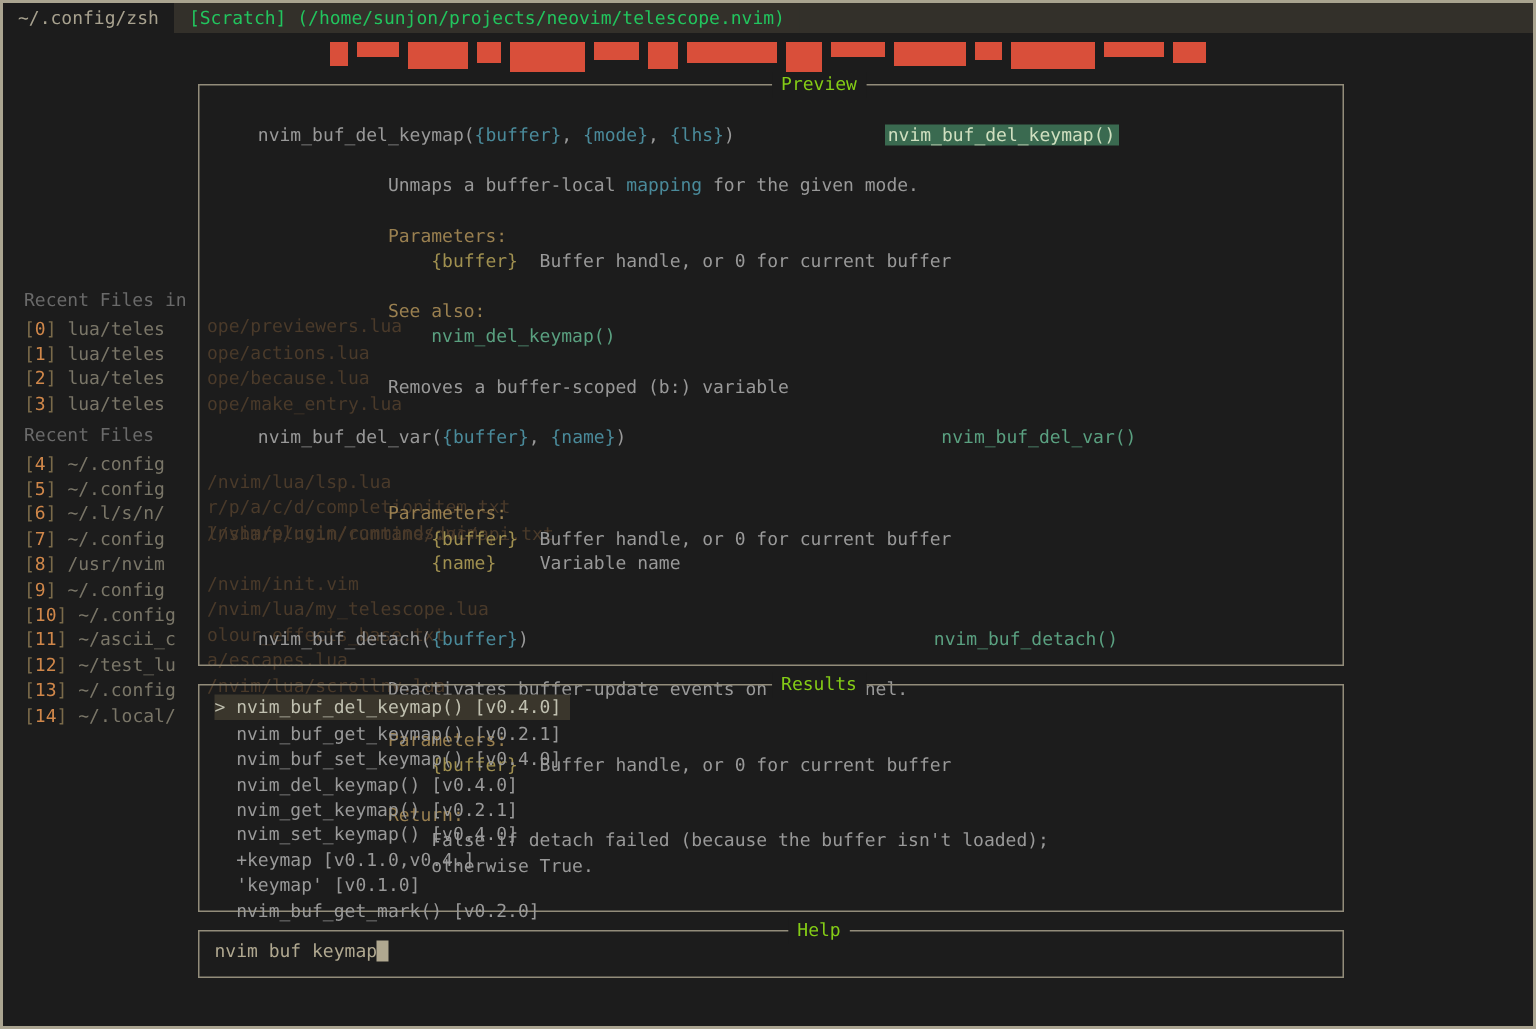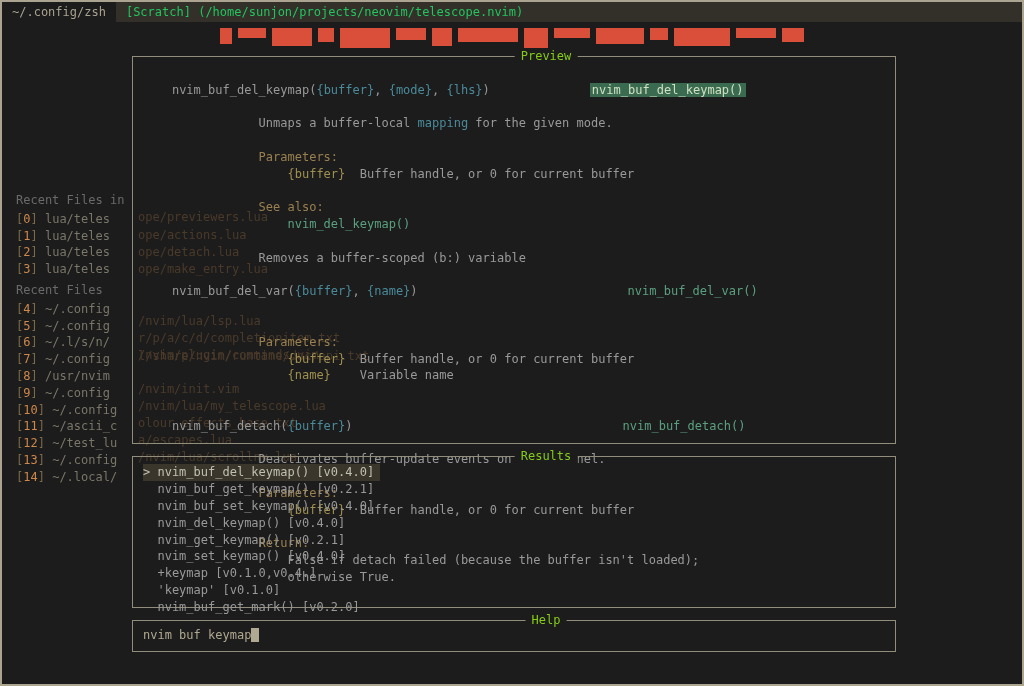--- a/index.html
+++ b/index.html
@@ -184,21 +184,21 @@
   <div id="results-list"><div class="result-line selected">&gt; nvim_buf_del_keymap() [v0.4.0]</div><div class="result-line">  nvim_buf_get_keymap() [v0.2.1]</div><div class="result-line">  nvim_buf_set_keymap() [v0.4.0]</div><div class="result-line">  nvim_del_keymap() [v0.4.0]</div><div class="result-line">  nvim_get_keymap() [v0.2.1]</div><div class="result-line">  nvim_set_keymap() [v0.4.0]</div><div class="result-line">  +keymap [v0.1.0,v0.4.]</div><div class="result-line">  'keymap' [v0.1.0]</div><div class="result-line">  nvim_buf_get_mark() [v0.2.0]</div></div>
 </div>
 
 <div class="panel help-panel">
   <div class="panel-title">Help</div>
   <span class="help-input"><span>nvim buf keymap</span><span class="prompt-cursor">&nbsp;</span></span>
 </div>
 
 <div class="ghost" style="top: 207px;">ope/previewers.lua</div>
 <div class="ghost" style="top: 225px;">ope/actions.lua</div>
-<div class="ghost" style="top: 242px;">ope/detach.lua</div>
+<div class="ghost" style="top: 242px;">ope/because.lua</div>
 <div class="ghost" style="top: 259px; text-align: center;">ope/make_entry.lua</div>
 <div class="ghost" style="top: 311px;">/nvim/lua/lsp.lua</div>
 <div class="ghost" style="top: 328px;">r/p/a/c/d/completionitem.txt</div>
 <div class="ghost" style="top: 345px;">/nvim/plugin/commands.vim</div>
 <div class="ghost" style="top: 346px;">l/share/nvim/runtime/doc/api.txt</div>
 <div class="ghost" style="top: 379px;">/nvim/init.vim</div>
 <div class="ghost" style="top: 396px;">/nvim/lua/my_telescope.lua</div>
 <div class="ghost" style="top: 413px;">olour_effects_base.txt</div>
 <div class="ghost" style="top: 430px;">a/escapes.lua</div>
 <div class="ghost" style="top: 447px;">/nvim/lua/scrollnv.lua</div>

